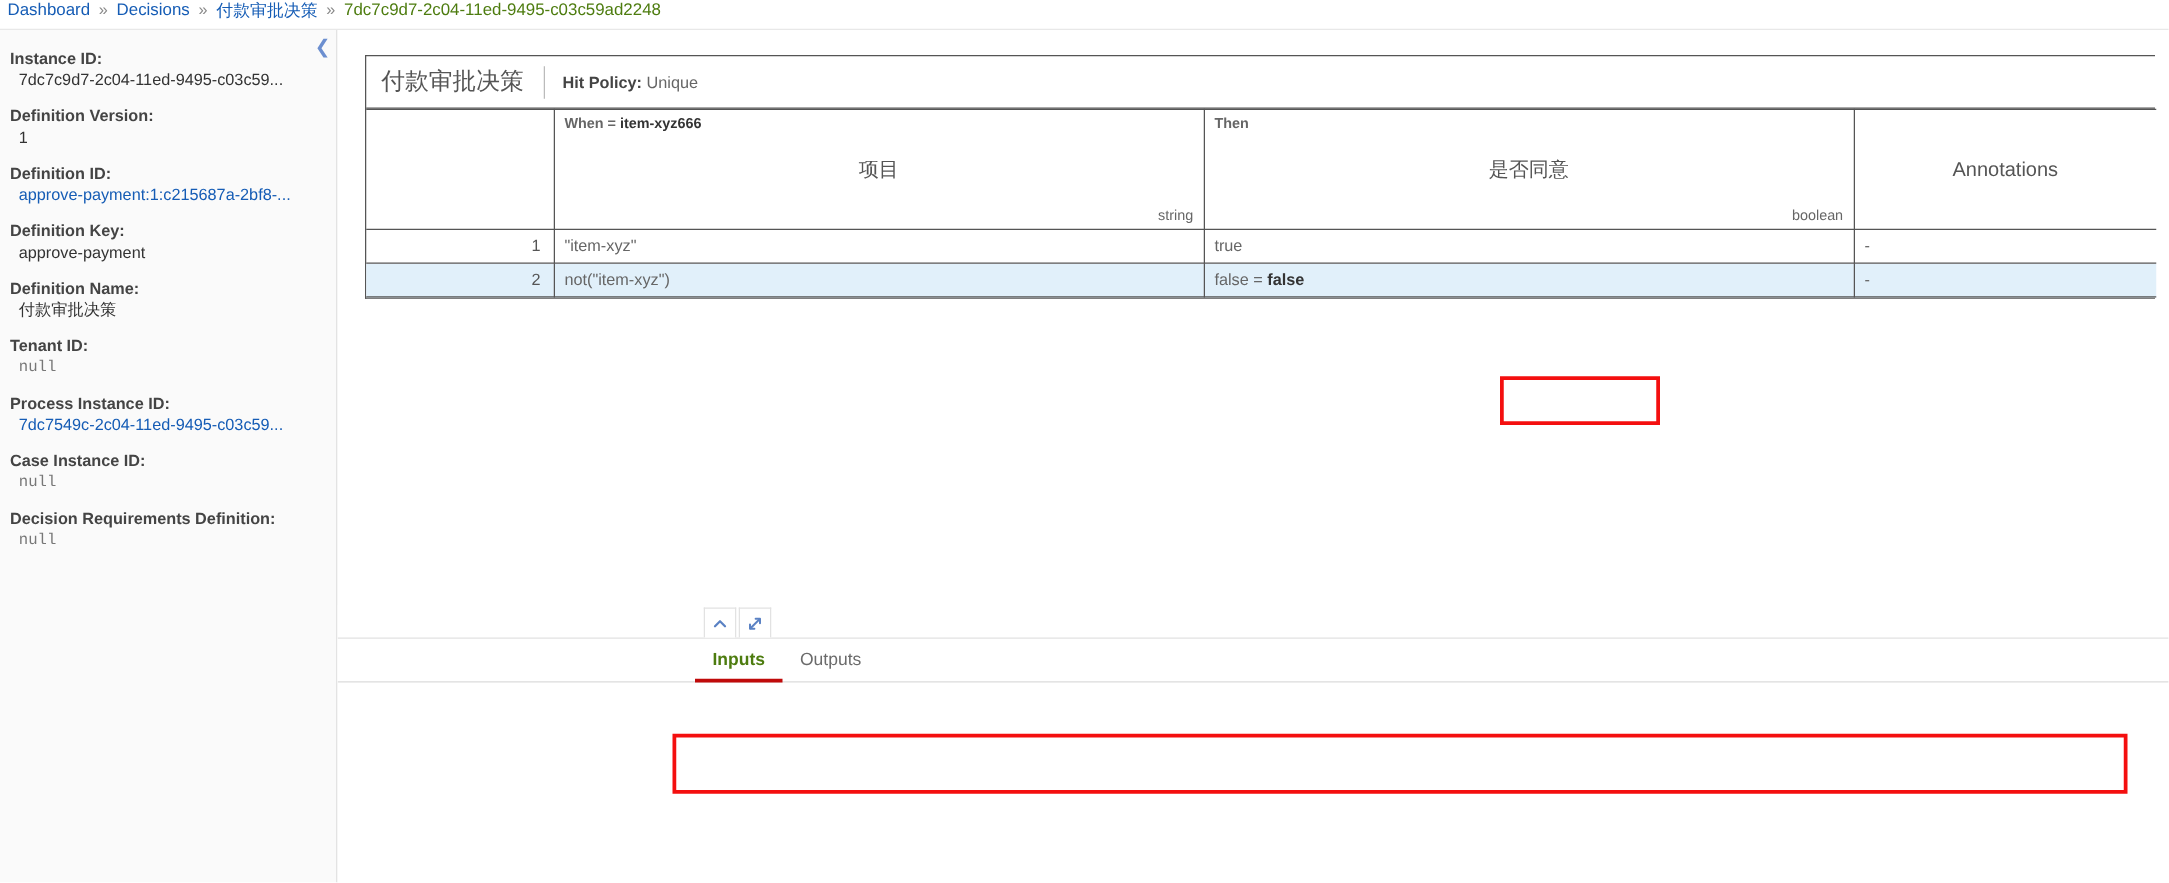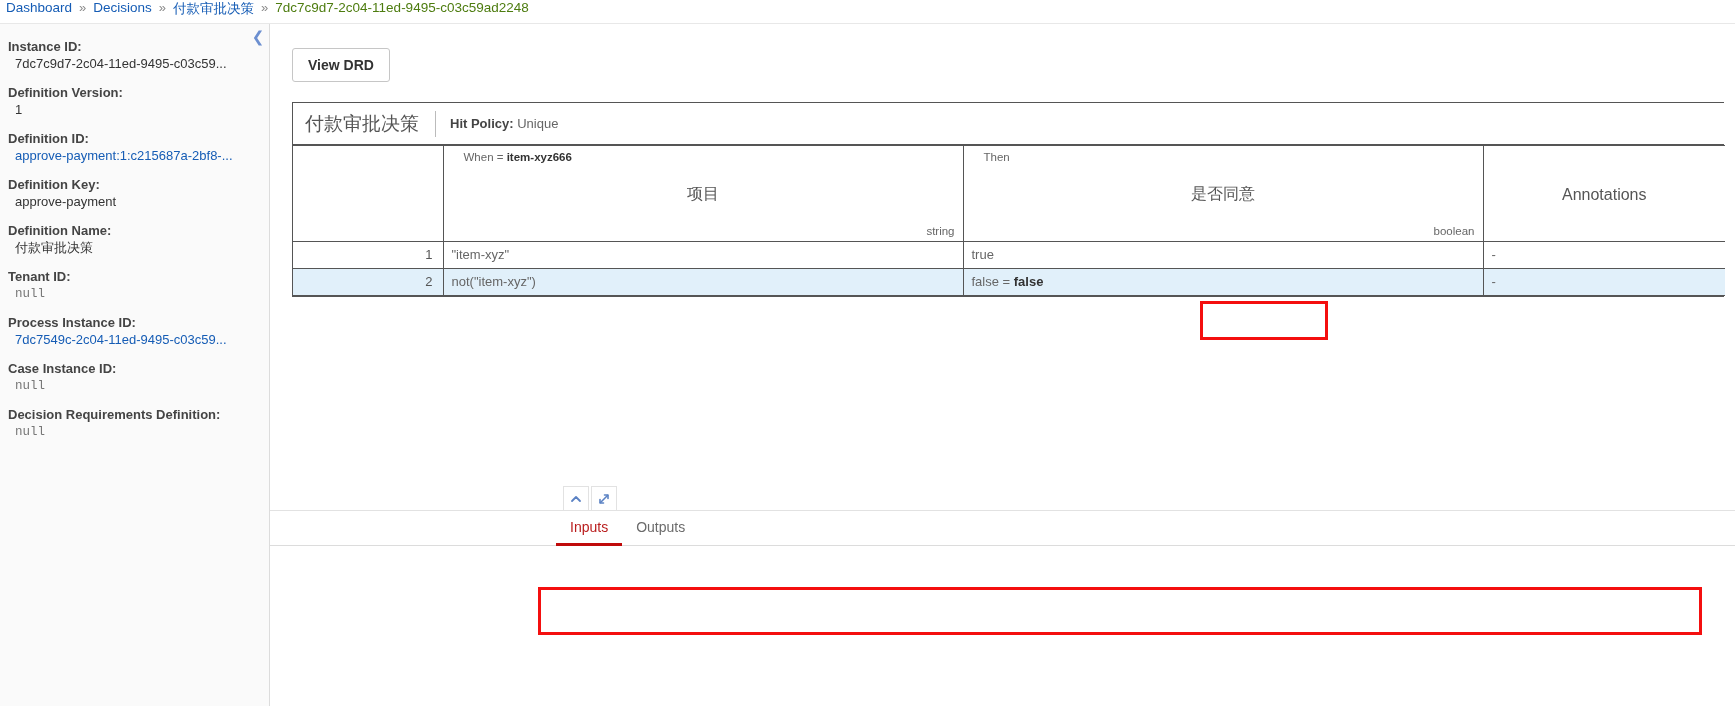--- a/index.html
+++ b/index.html
@@ -152,24 +152,24 @@
   table.dmn th.col-then { width: 520px; }
   table.dmn th.col-ann { width: 242px; border-right: none; }
 
   .hdr-cell {
     height: 95px;
     position: relative;
     padding: 5px 8px;
   }
   .hdr-kind {
     position: absolute;
-    top: 5px; left: 20px;
+    top: 5px; left: 8px;
     font-size: 11.5px;
     color: #666;
-    font-weight: normal;
+    font-weight: bold;
   }
   .hdr-kind b { color: #333; font-size: 11.5px; }
   .hdr-name {
     position: absolute;
     top: 38px; left: 0; right: 0;
     text-align: center;
     font-size: 16px;
     color: #555;
     font-weight: normal;
   }
@@ -255,22 +255,22 @@
   .tab {
     padding: 0 14px;
     display: flex; align-items: center;
     font-size: 14px;
     color: #6b6b6b;
     cursor: pointer;
     border-bottom: 3px solid transparent;
     margin-bottom: -1px;
   }
   .tab.active {
-    color: #b91c1c;
-    font-weight: normal;
+    color: #4d7c0f;
+    font-weight: bold;
     border-bottom: 3px solid #c00a0a;
   }
 
   #io-table {
     margin-left: 268px;
     width: 1164px;
     border-collapse: collapse;
     margin-top: 18px;
   }
   #io-table th {
@@ -359,23 +359,20 @@
     </div>
 
     <div class="prop">
       <div class="prop-label">Decision Requirements Definition:</div>
       <div class="prop-value mono">null</div>
     </div>
   </aside>
 
   <main id="main">
 
-    <div id="drd-btn-wrap">
-      <button id="view-drd-btn">View DRD</button>
-    </div>
 
     <div id="dmn-wrap">
       <div id="dmn-title-row">
         <div id="dmn-title">付款审批决策</div>
         <div id="dmn-hitpolicy">
           <b>Hit Policy:</b>
           <span>Unique</span>
         </div>
       </div>
 

